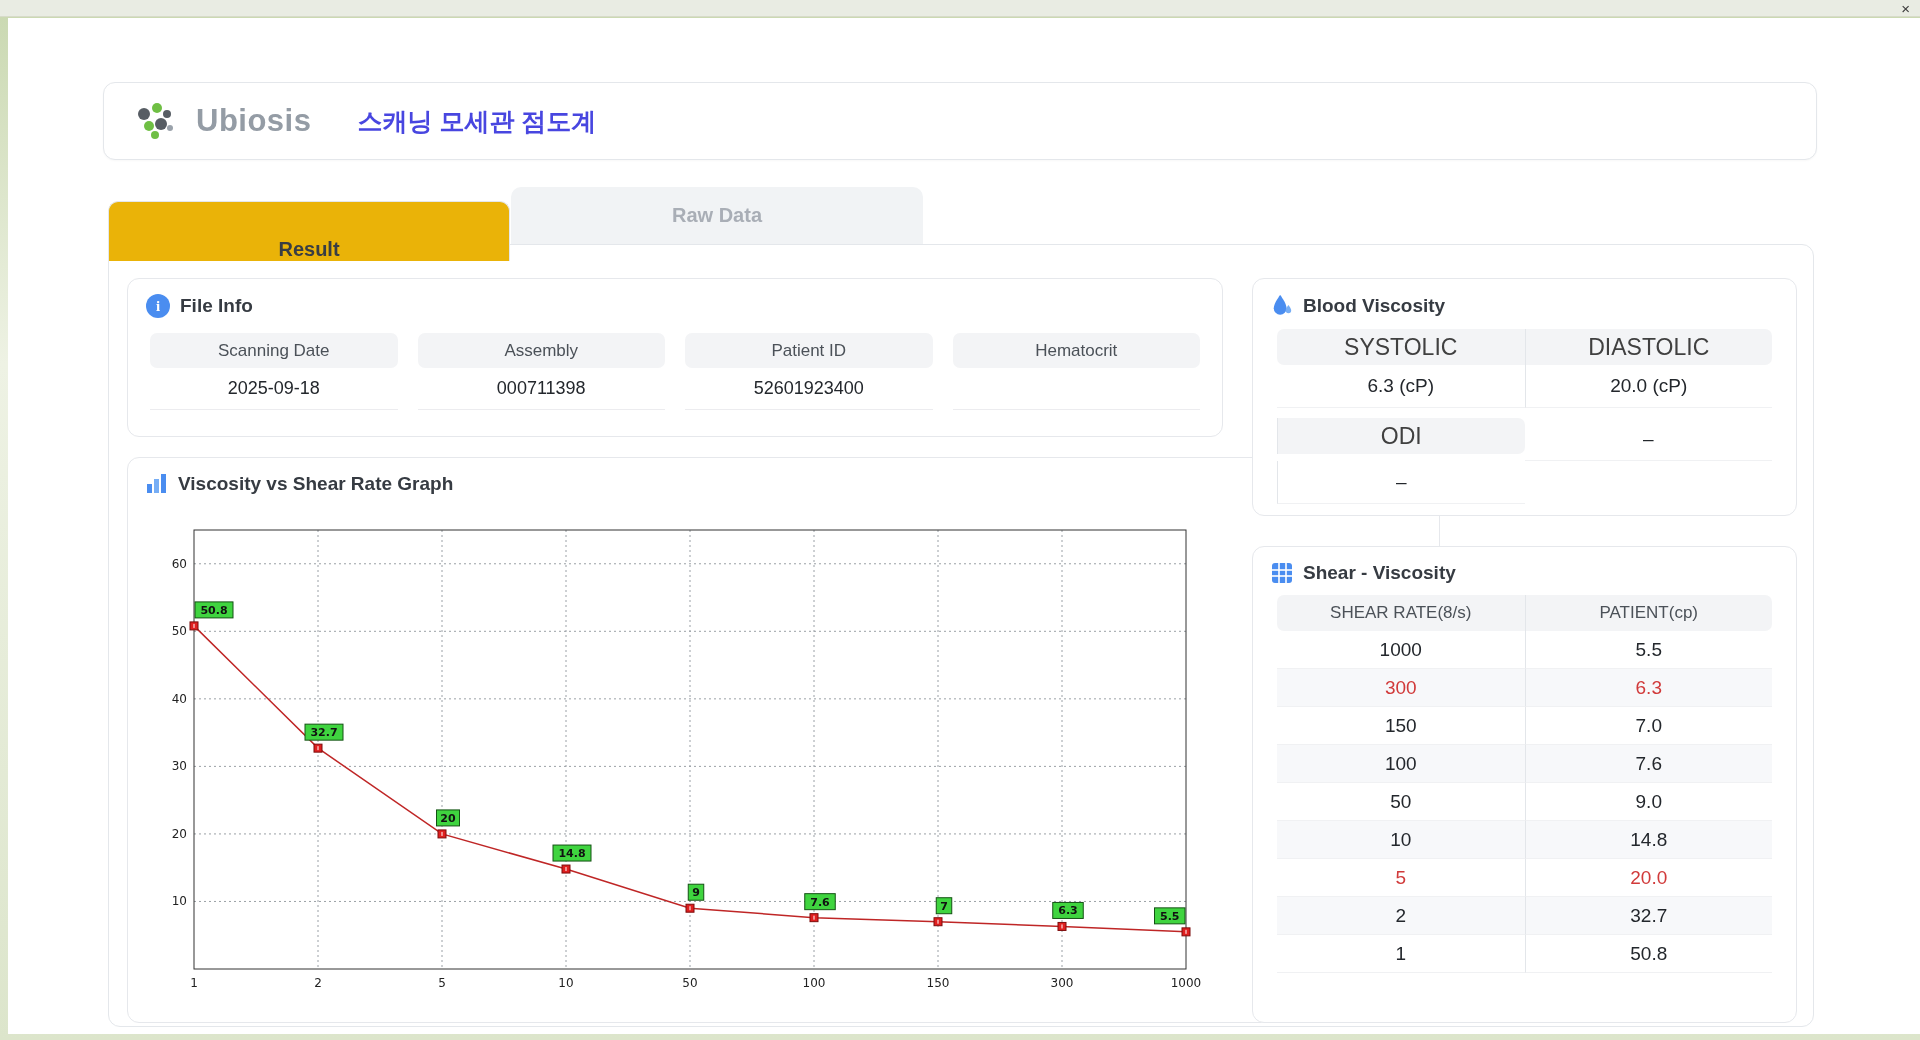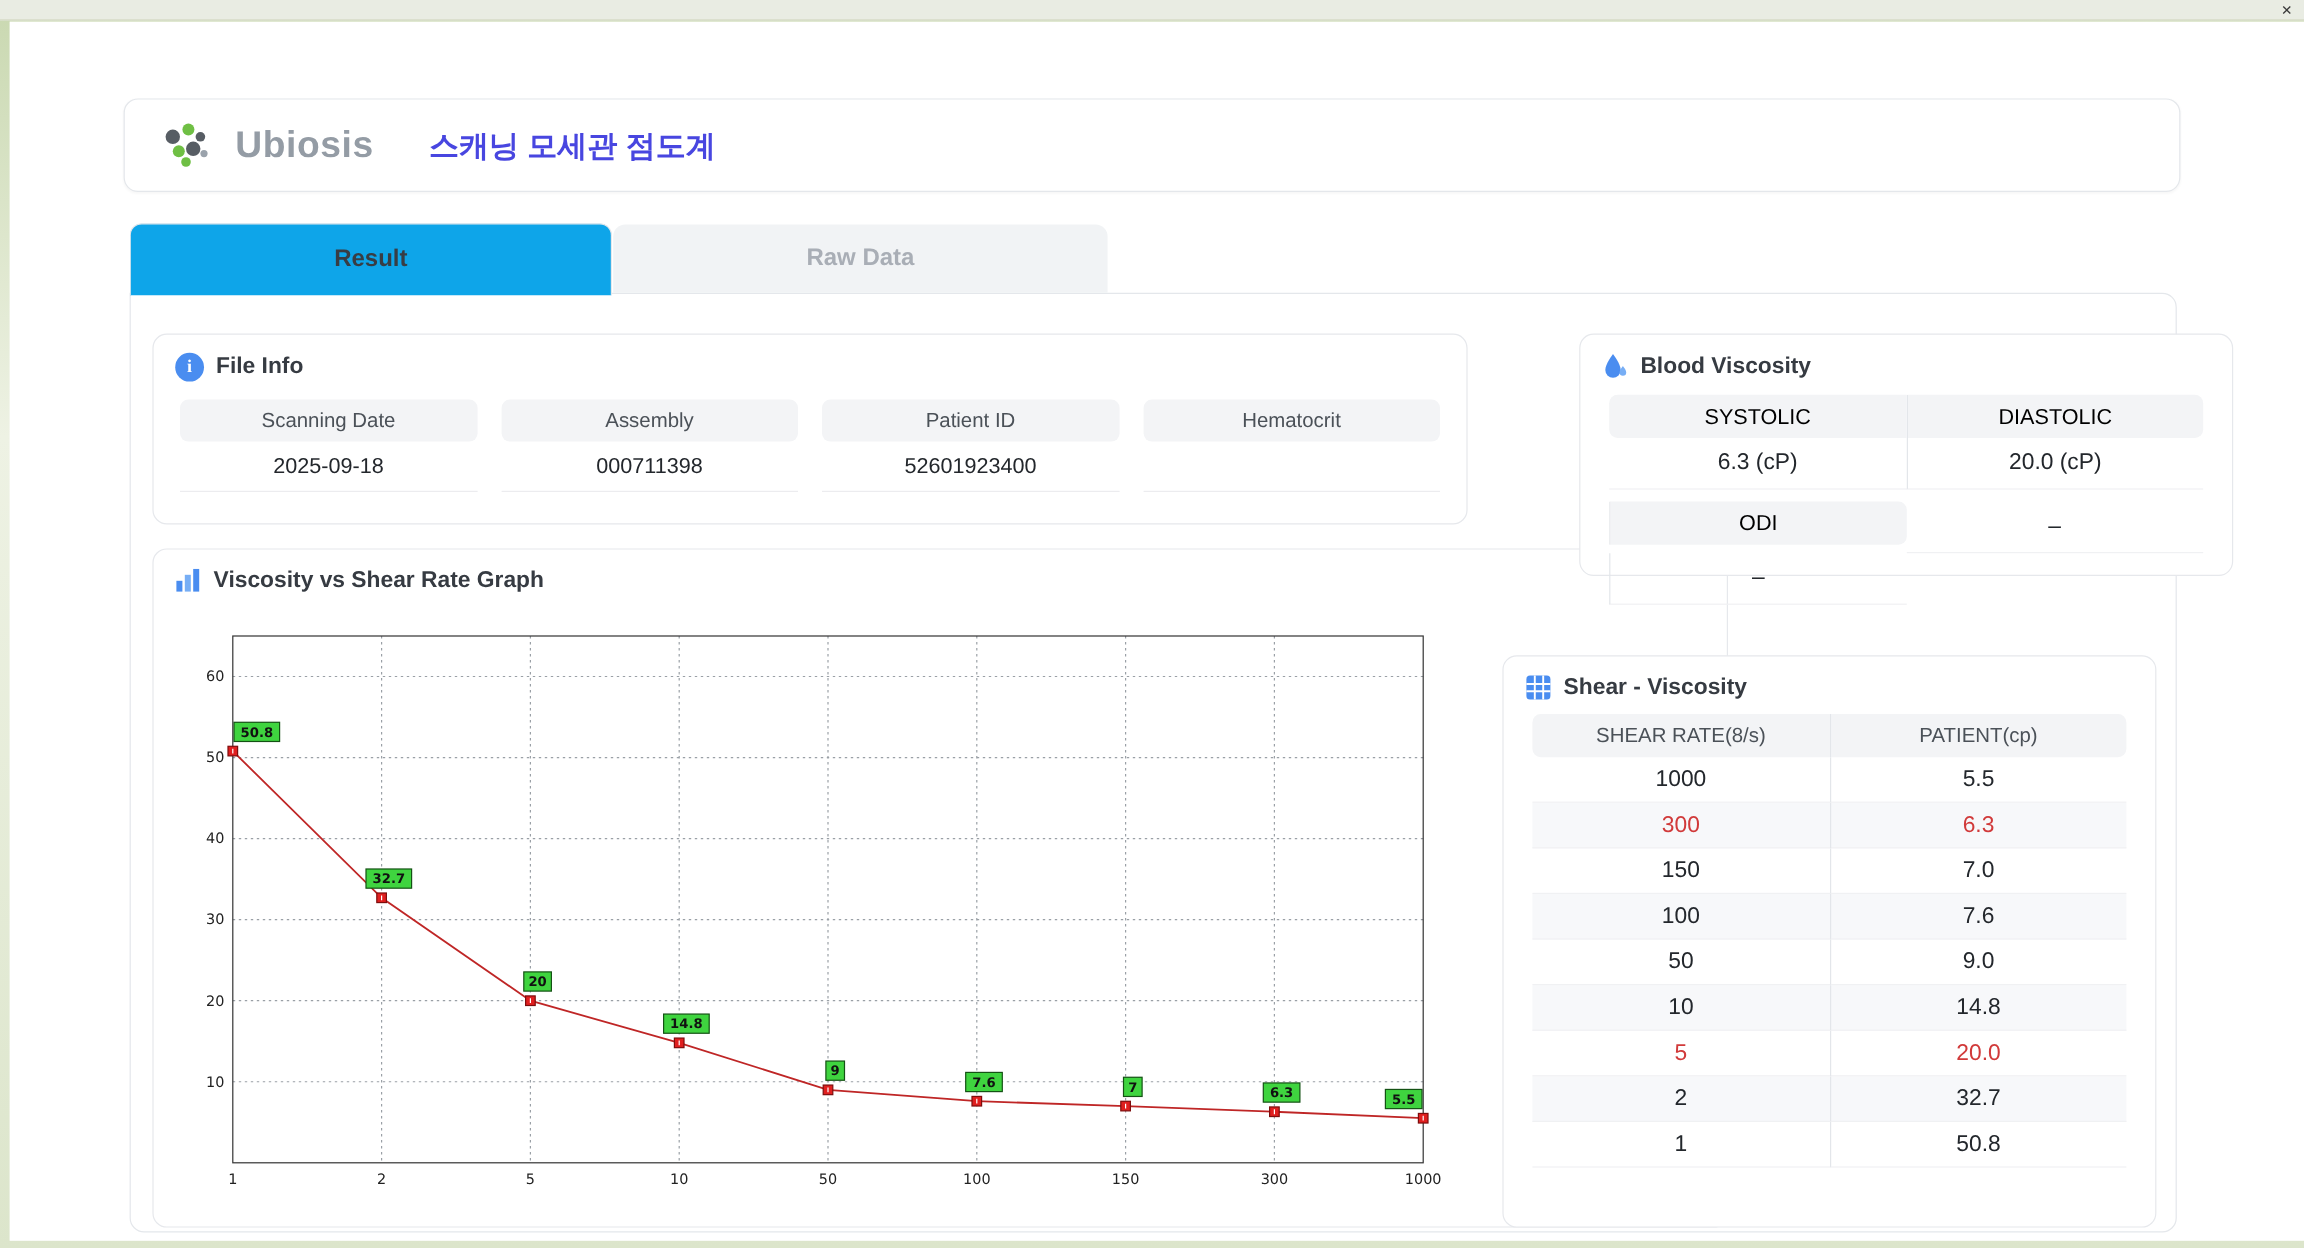--- a/index.html
+++ b/index.html
@@ -16,50 +16,50 @@
 
   .header-card { position:absolute; left:95px; top:64px; width:1714px; height:78px;
     background:#fff; border:1px solid #e4e7eb; border-radius:12px;
     display:flex; align-items:center; box-shadow:0 1px 2px rgba(0,0,0,.03); }
   .logo { display:flex; align-items:center; gap:18px; margin-left:30px; }
   .logo-text { font-size:31px; font-weight:bold; color:#949ca5; letter-spacing:.5px; }
   .page-title { margin-left:46px; font-size:25px; font-weight:bold; color:#4846e0; }
 
   .tab { position:absolute; display:flex; align-items:center; justify-content:center;
     font-size:20px; font-weight:bold; border-radius:10px 10px 0 0; cursor:pointer; }
-  .tab-active { left:100px; top:168px; width:402px; height:60px; background:#0ea5e9;
-    border:1px solid #e4e7eb; border-bottom:none; color:#383d44; z-index:3; }
+  .tab-active { left:100px; top:183px; width:402px; height:60px; background:#eab308;
+    border:1px solid #e4e7eb; border-bottom:none; color:#383d44; z-index:3;align-items:flex-end; }
   .tab-inactive { left:503px; top:169px; width:412px; height:57px;
     background:#f1f3f5; color:#a9aeb6; z-index:2; }
 
   .main-card { position:absolute; left:100px; top:226px; width:1706px; height:783px;
     background:#fff; border:1px solid #e4e7eb; border-radius:0 12px 12px 12px; }
 
   .card { position:absolute; background:#fff; border:1px solid #e6e8ec; border-radius:12px; }
   .file-info  { left:18px;   top:33px;  width:1096px; height:159px; }
   .graph-card { left:18px;   top:212px; width:1313px; height:566px; }
-  .bv-card    { left:1207px; top:33px;  width:545px;  height:202px; }
+  .bv-card    { left:1143px; top:33px;  width:545px;  height:238px; }
   .shear-card { left:1143px; top:301px; width:545px;  height:477px; }
 
   .card-title { display:flex; align-items:center; gap:10px;
     padding:15px 20px 9px 18px; font-size:19px; font-weight:bold; color:#363b42; }
   .icon-info { width:24px; height:24px; border-radius:50%; background:#4a8df0; color:#fff;
     font-size:15px; font-weight:bold; display:flex; align-items:center; justify-content:center;
     font-family:"Liberation Serif",serif; flex:0 0 auto; }
 
   .fields { display:flex; gap:20px; padding:6px 22px 0 22px; }
   .field { flex:1; }
   .field-h { background:#f3f4f6; border-radius:7px; height:35px; display:flex;
     align-items:center; justify-content:center; font-size:17px; color:#4b5158; }
   .field-v { height:42px; display:flex; align-items:center; justify-content:center;
     font-size:18px; color:#23272c; border-bottom:1px solid #ececef; }
 
   .bv-grid { display:grid; grid-template-columns:1fr 1fr; margin:2px 24px 0 24px; }
   .bv-h { background:#f3f4f6; height:36px; display:flex; align-items:center;
-    justify-content:center; font-size:18px; color:#000000; }
+    justify-content:center; font-size:23px; color:#404040; }
   .bv-h.rl { border-radius:7px 0 0 7px; } .bv-h.rr { border-radius:0 7px 7px 0; }
   .bv-v { height:43px; display:flex; align-items:center; justify-content:center;
     font-size:19px; color:#23272c; border-bottom:1px solid #f0f1f3; }
   .col2 { border-left:1px solid #e3e6ea; }
   .bv-gap { grid-column:1 / span 2; height:10px; }
 
   .sh-head { display:grid; grid-template-columns:1fr 1fr; margin:2px 24px 0 24px; }
   .sh-hcell { background:#f3f4f6; height:36px; display:flex; align-items:center;
     justify-content:center; font-size:17px; color:#4b5158; }
   .sh-hcell.rl { border-radius:7px 0 0 7px; } .sh-hcell.rr { border-radius:0 7px 7px 0; }

